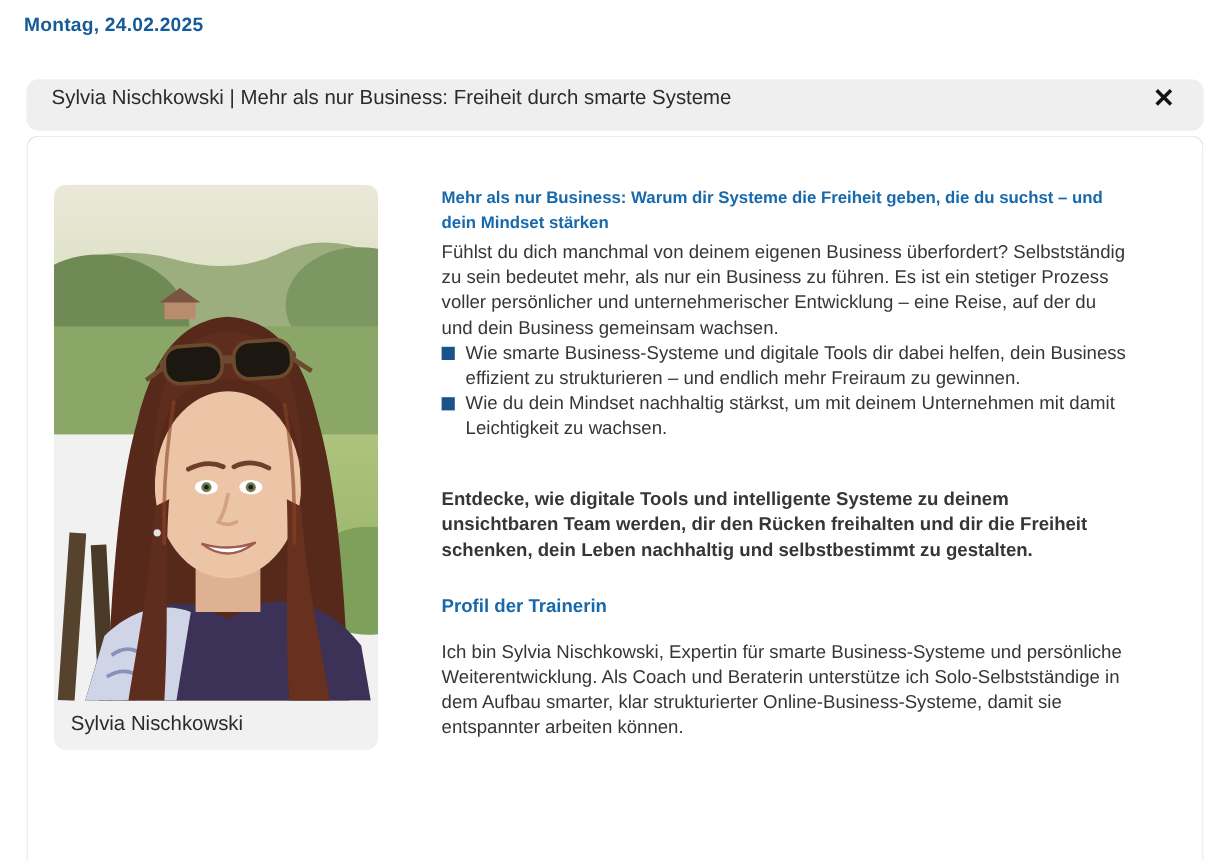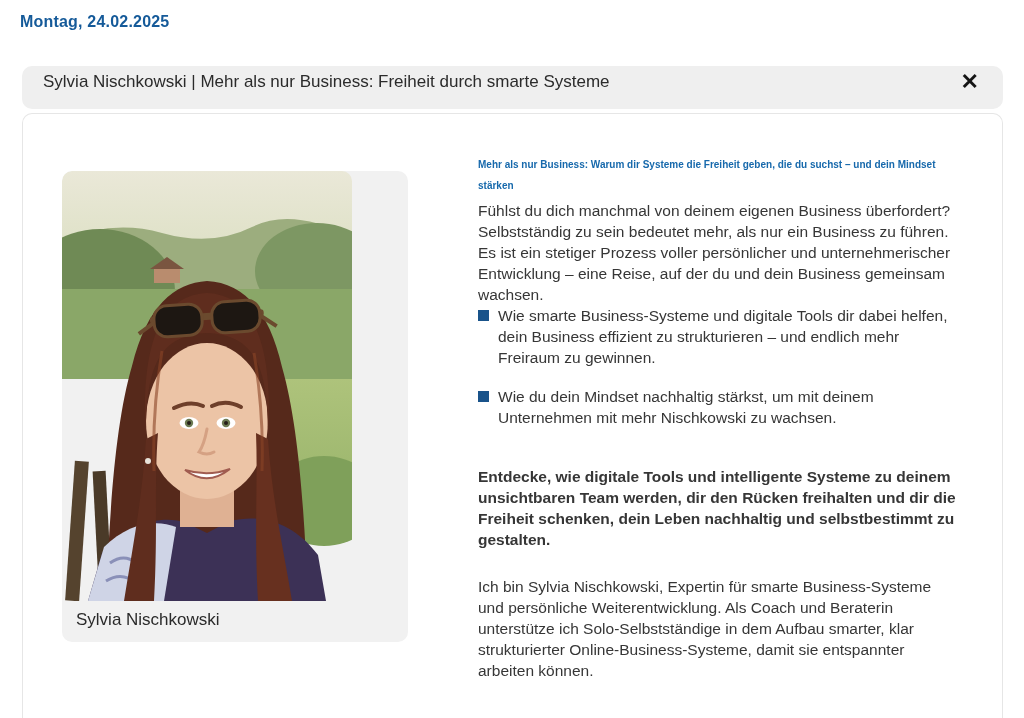--- a/index.html
+++ b/index.html
@@ -45,21 +45,21 @@
     background:#fff;
     border:1px solid var(--border);
     border-bottom:0;
     border-radius:10px 10px 0 0;
     height:660px;
     display:flex;
     gap:53px;
     padding:40px 44px 0 22px;
   }
   figure.speaker{
-    margin:17px;width:346px;flex:none;
+    margin:0;width:270px;flex:none;
     background:var(--figure-bg);
     border-radius:10px;
     align-self:flex-start;
     overflow:hidden;
   }
   .photo{
     width:290px;height:430px;display:block;
     border-radius:10px 10px 0 0;overflow:hidden;
   }
   .photo svg{display:block;width:100%;height:100%;}
@@ -67,26 +67,26 @@
     padding:9px 14px 12px;font-size:17px;color:#2b2b2b;
   }
   .content{
     flex:1;max-width:572px;
     font-size:15.5px;line-height:21px;color:var(--text);
   }
   .content p{margin:0;}
   h2.session-heading{
     margin:0 0 4px;
     color:var(--accent-blue);
-    font-size:10px;line-height:21px;font-weight:bold;
+    font-size:14px;line-height:21px;font-weight:bold;
   }
   .lead-in{margin-bottom:38px !important;}
   ul.benefits{
     list-style:none;margin:0 0 38px;padding:0;
-    display:flex;flex-direction:column;gap:18px;
+    display:flex;flex-direction:column;
   }
   ul.benefits li{display:flex;gap:9px;}
   .sq{
     flex:none;width:11px;height:11px;margin-top:5px;
     background:var(--bullet-blue);
   }
   .summary{margin-bottom:26px !important;font-weight:bold;}
   h3.profile-heading{
     margin:0 0 17px;
     color:var(--accent-blue);
@@ -176,23 +176,24 @@
       <h2 class="session-heading">Mehr als nur Business: Warum dir Systeme die Freiheit geben, die du suchst – und dein Mindset stärken</h2>
       <p class="intro">Fühlst du dich manchmal von deinem eigenen Business überfordert? Selbstständig zu sein bedeutet mehr, als nur ein Business zu führen. Es ist ein stetiger Prozess voller persönlicher und unternehmerischer Entwicklung – eine Reise, auf der du und dein Business gemeinsam wachsen.</p>
 
       <ul class="benefits">
         <li>
           <span class="sq"></span>
           <span>Wie smarte Business-Systeme und digitale Tools dir dabei helfen, dein Business effizient zu strukturieren – und endlich mehr Freiraum zu gewinnen.</span>
         </li>
         <li>
           <span class="sq"></span>
-          <span>Wie du dein Mindset nachhaltig stärkst, um mit deinem Unternehmen mit mehr Nischkowski zu wachsen.</span>
+          <span>Wie du dein Mindset nachhaltig stärkst, um mit deinem Unternehmen mit damit Leichtigkeit zu wachsen.</span>
         </li>
       </ul>
 
       <p class="summary">Entdecke, wie digitale Tools und intelligente Systeme zu deinem unsichtbaren Team werden, dir den Rücken freihalten und dir die Freiheit schenken, dein Leben nachhaltig und selbstbestimmt zu gestalten.</p>
 
+      <h3 class="profile-heading">Profil der Trainerin</h3>
       <p class="profile">Ich bin Sylvia Nischkowski, Expertin für smarte Business-Systeme und persönliche Weiterentwicklung. Als Coach und Beraterin unterstütze ich Solo-Selbstständige in dem Aufbau smarter, klar strukturierter Online-Business-Systeme, damit sie entspannter arbeiten können.</p>
     </div>
 
   </div>
 </section>
 
 </body></html>

